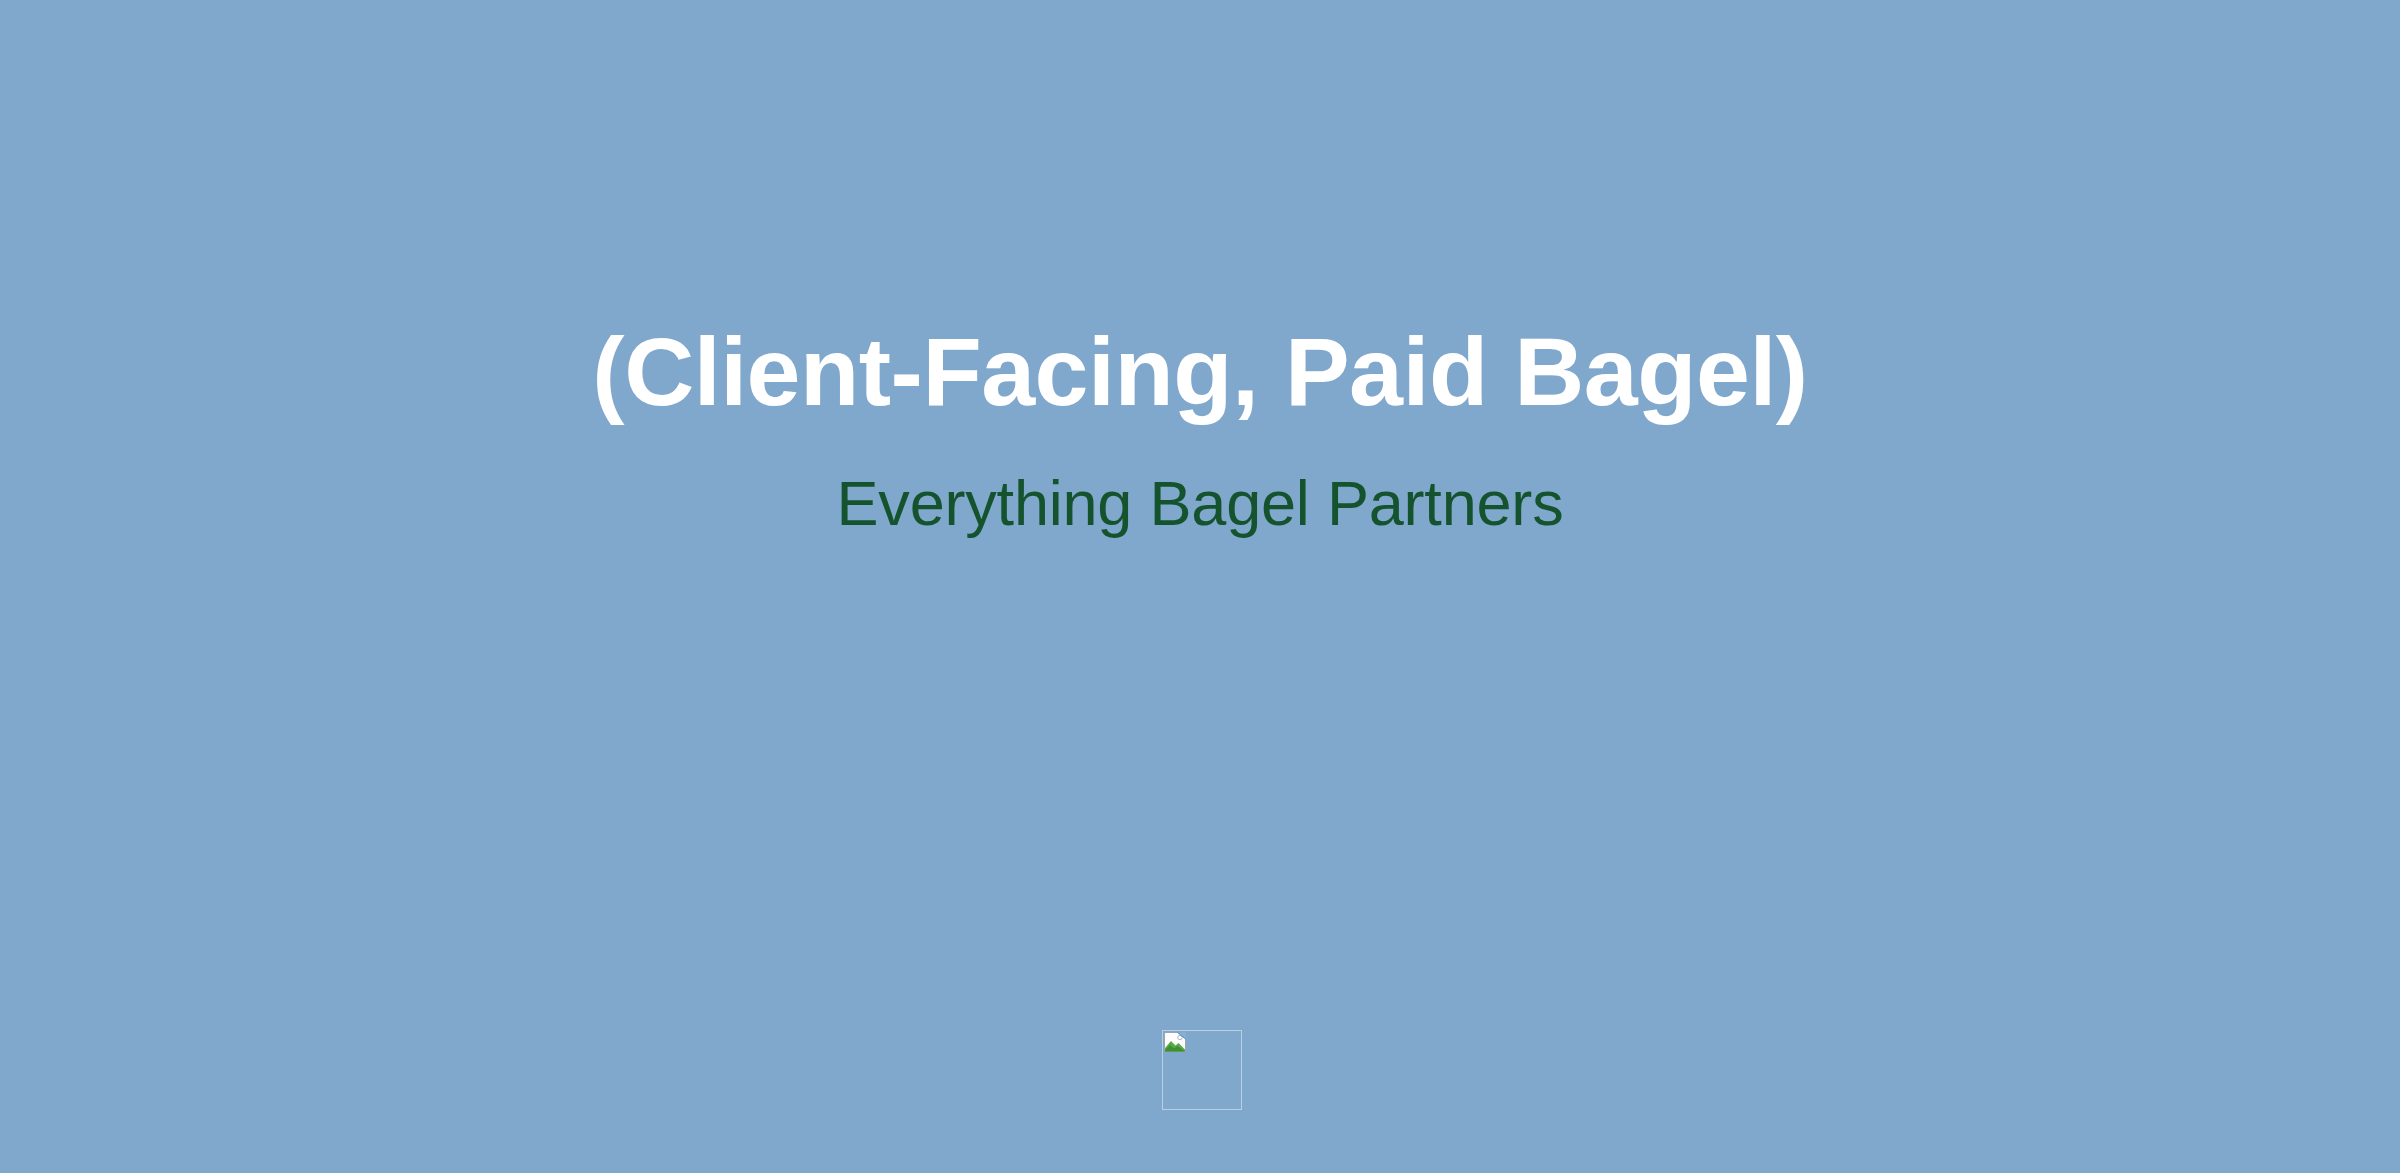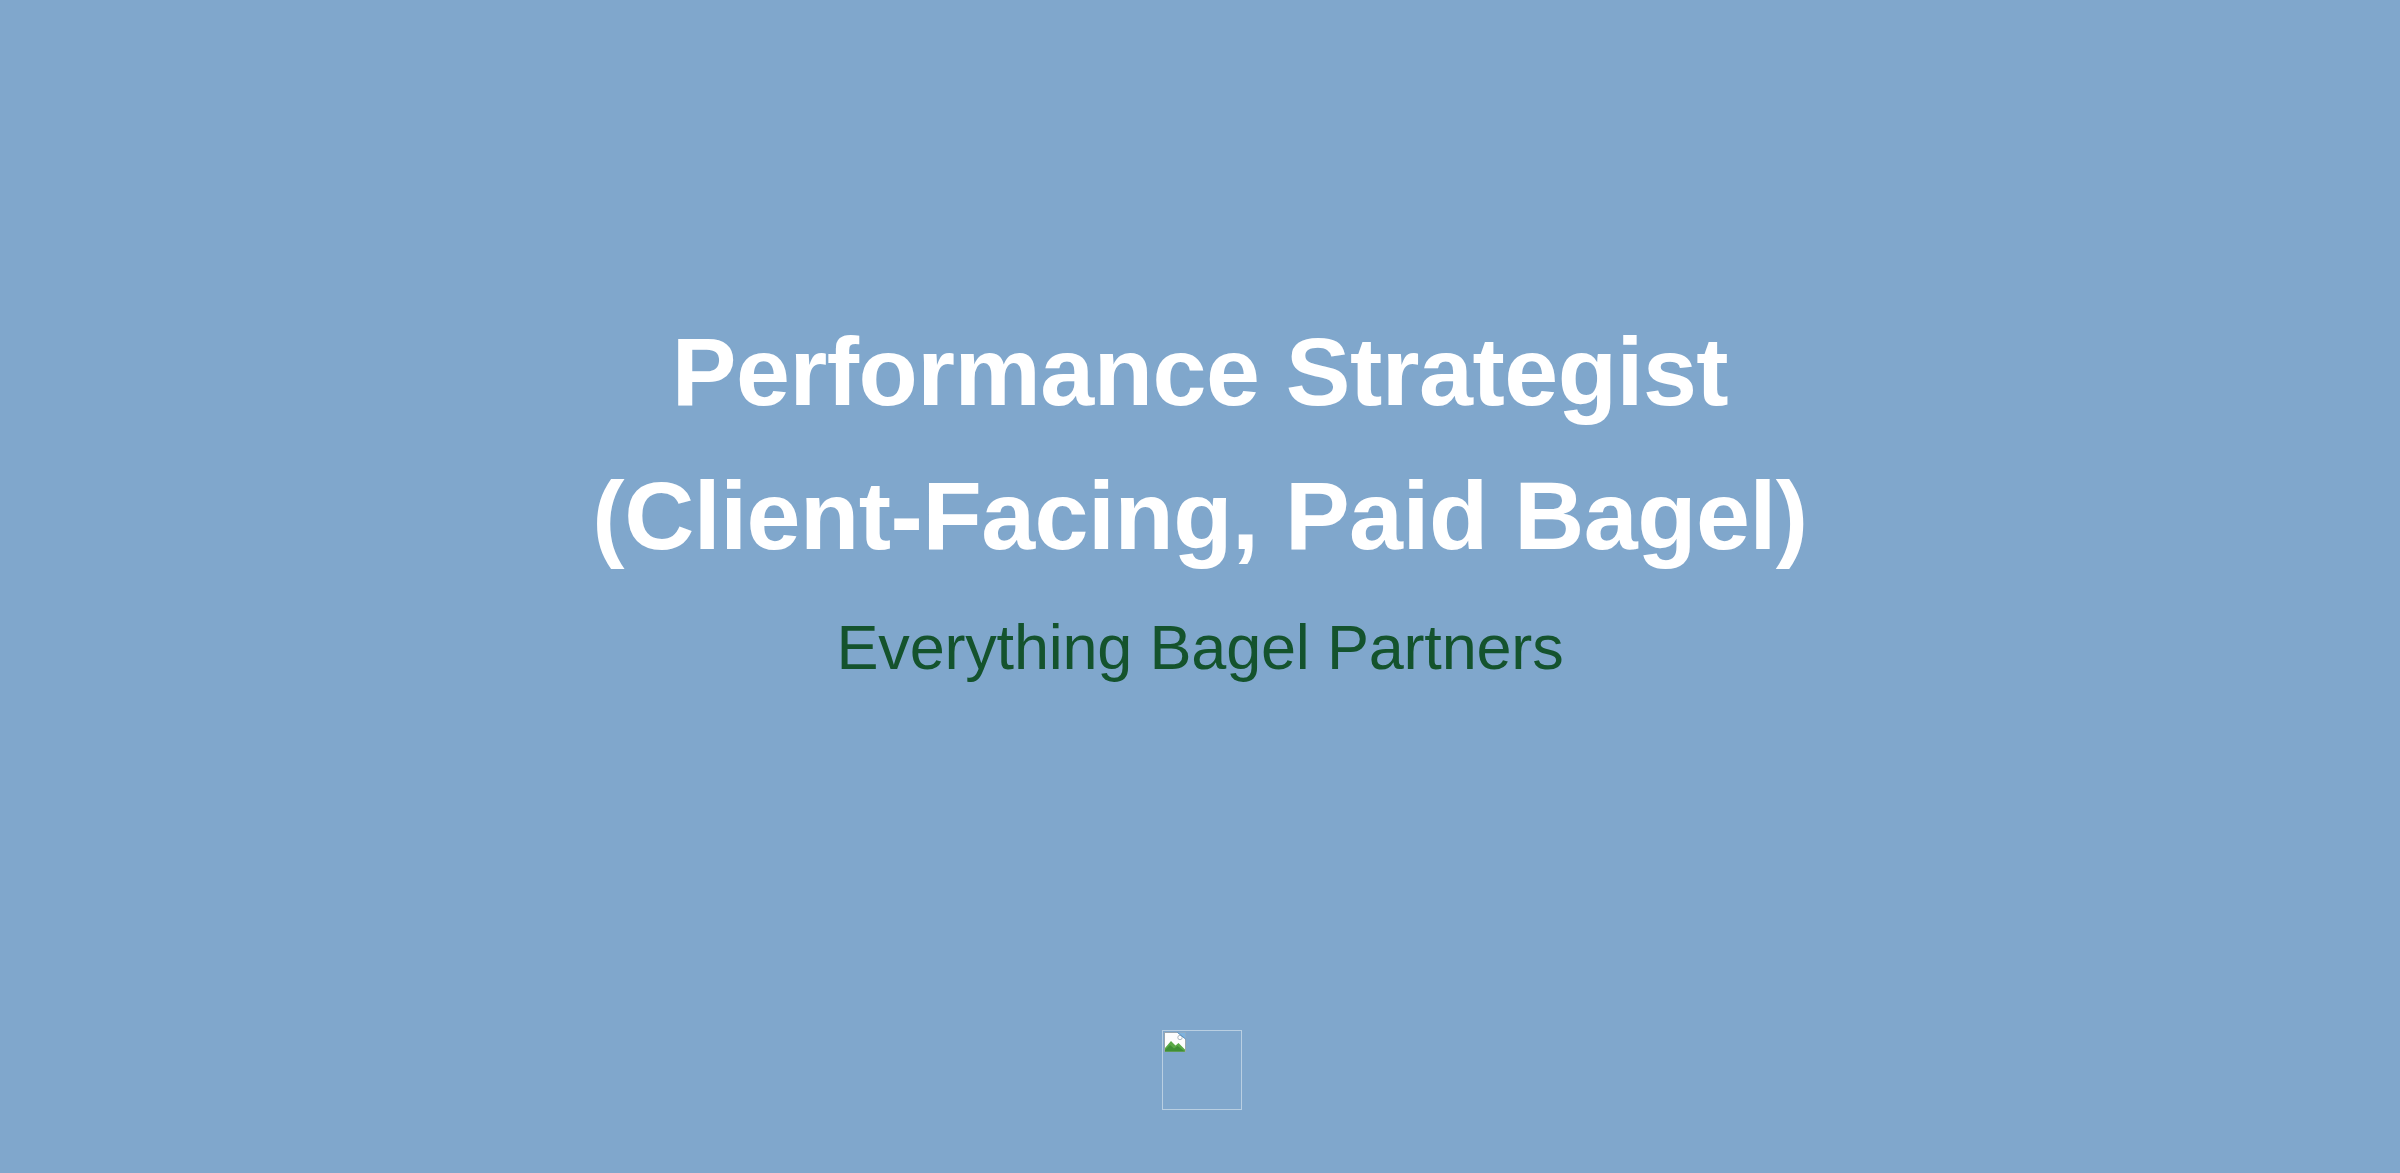--- a/index.html
+++ b/index.html
@@ -83,21 +83,20 @@
   }
 </style>
 </head>
 <body>
 
 <div class="slide">
 
   <div class="title-block">
 
     <h1 class="slide-title">
-      <span class="title-line">Performance Strategist</span>
       <span class="title-line">(Client-Facing, Paid Bagel)</span>
     </h1>
 
     <p class="slide-subtitle">Everything Bagel Partners</p>
 
   </div>
 
   <div class="image-placeholder">
     <svg class="broken-image-icon" viewBox="0 0 24 22" xmlns="http://www.w3.org/2000/svg">
       <rect x="0.5" y="0.5" width="21" height="19" fill="#fdfdfd" stroke="#9aa7b0" stroke-width="1"></rect>

